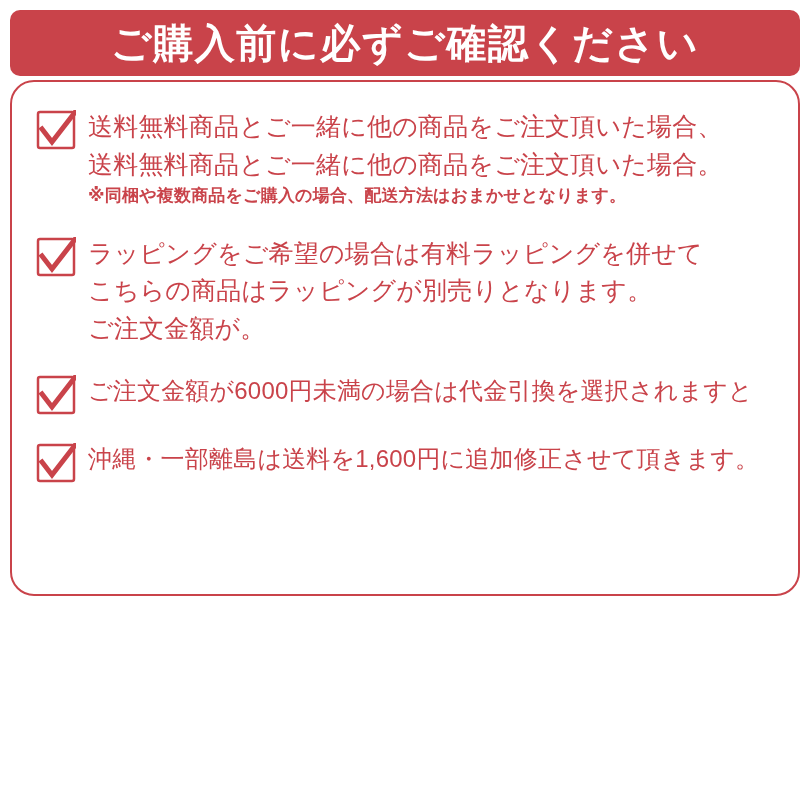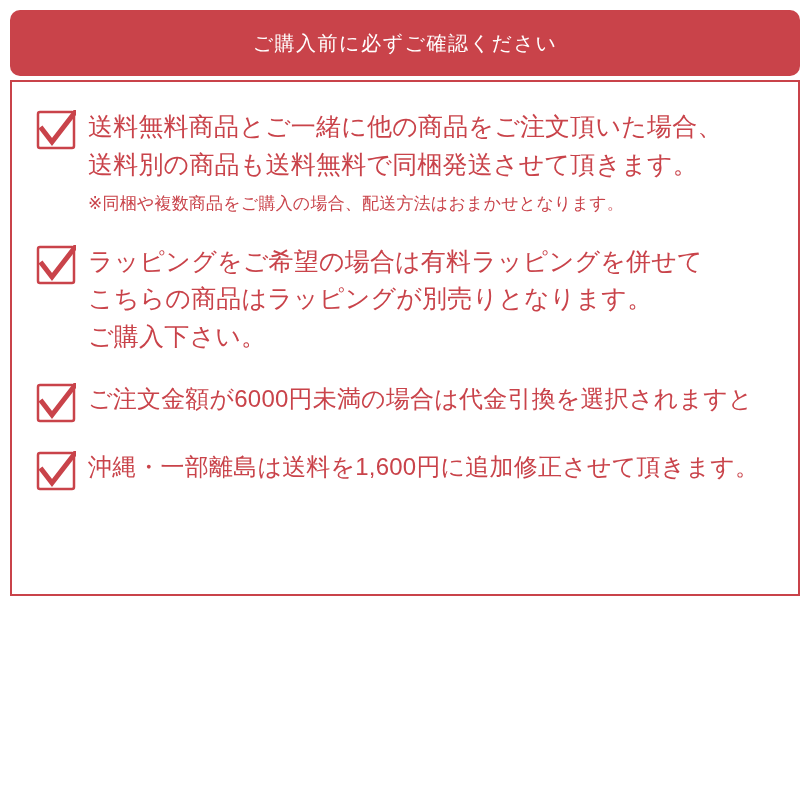--- a/index.html
+++ b/index.html
@@ -28,33 +28,33 @@
     height: 66px;
     background: #c9434a;
     border-radius: 10px;
     display: flex;
     align-items: center;
     justify-content: center;
   }
 
   .notice-header-title {
     color: #ffffff;
-    font-size: 20px;
-    font-weight: normal;
+    font-size: 40px;
+    font-weight: bold;
     letter-spacing: 1.5px;
     line-height: 1;
   }
 
   .notice-body {
     box-sizing: border-box;
     width: 790px;
     margin-top: 4px;
     min-height: 516px;
     border: 2px solid #c9434a;
-    border-radius: 0;
+    border-radius: 24px;
     padding: 26px 24px 24px 24px;
   }
 
   .notice-item {
     display: flex;
     align-items: flex-start;
     margin-bottom: 26px;
   }
   .notice-item:last-child {
     margin-bottom: 0;
@@ -82,23 +82,24 @@
     font-size: 25px;
     line-height: 1.5;
     letter-spacing: 0.2px;
     white-space: nowrap;
   }
 
   .notice-note {
     color: #c9434a;
     font-size: 17px;
     line-height: 1.5;
-    margin-top: 8px;
+    margin-top: 0;
     letter-spacing: 0.2px;
     white-space: nowrap;
+    font-weight: bold;
   }
 
   .item-3 .notice-line,
   .item-4 .notice-line {
     font-size: 24px;
   }
 </style>
 </head>
 <body>
 
@@ -112,36 +113,36 @@
 
     <div class="notice-item item-1">
       <div class="check-icon">
         <svg width="40" height="40" viewBox="0 0 40 40" aria-hidden="true">
           <rect x="2" y="2" width="36" height="36" rx="2" fill="none" stroke="#c9434a" stroke-width="2.5"></rect>
           <path d="M6 19 L16 32 L40 1" fill="none" stroke="#c9434a" stroke-width="5" stroke-linecap="square"></path>
         </svg>
       </div>
       <div class="notice-text">
         <div class="notice-line">送料無料商品とご一緒に他の商品をご注文頂いた場合、</div>
-        <div class="notice-line">送料別の商品も送料無料で同梱発送させて頂きます。</div>
+        <div class="notice-line">送料無料商品とご一緒に他の商品をご注文頂いた場合。</div>
         <div class="notice-note">※同梱や複数商品をご購入の場合、配送方法はおまかせとなります。</div>
       </div>
     </div>
 
     <div class="notice-item item-2">
       <div class="check-icon">
         <svg width="40" height="40" viewBox="0 0 40 40" aria-hidden="true">
           <rect x="2" y="2" width="36" height="36" rx="2" fill="none" stroke="#c9434a" stroke-width="2.5"></rect>
           <path d="M6 19 L16 32 L40 1" fill="none" stroke="#c9434a" stroke-width="5" stroke-linecap="square"></path>
         </svg>
       </div>
       <div class="notice-text">
         <div class="notice-line">ラッピングをご希望の場合は有料ラッピングを併せて</div>
         <div class="notice-line">こちらの商品はラッピングが別売りとなります。</div>
-        <div class="notice-line">ご購入下さい。</div>
+        <div class="notice-line">ご注文金額が。</div>
       </div>
     </div>
 
     <div class="notice-item item-3">
       <div class="check-icon">
         <svg width="40" height="40" viewBox="0 0 40 40" aria-hidden="true">
           <rect x="2" y="2" width="36" height="36" rx="2" fill="none" stroke="#c9434a" stroke-width="2.5"></rect>
           <path d="M6 19 L16 32 L40 1" fill="none" stroke="#c9434a" stroke-width="5" stroke-linecap="square"></path>
         </svg>
       </div>

